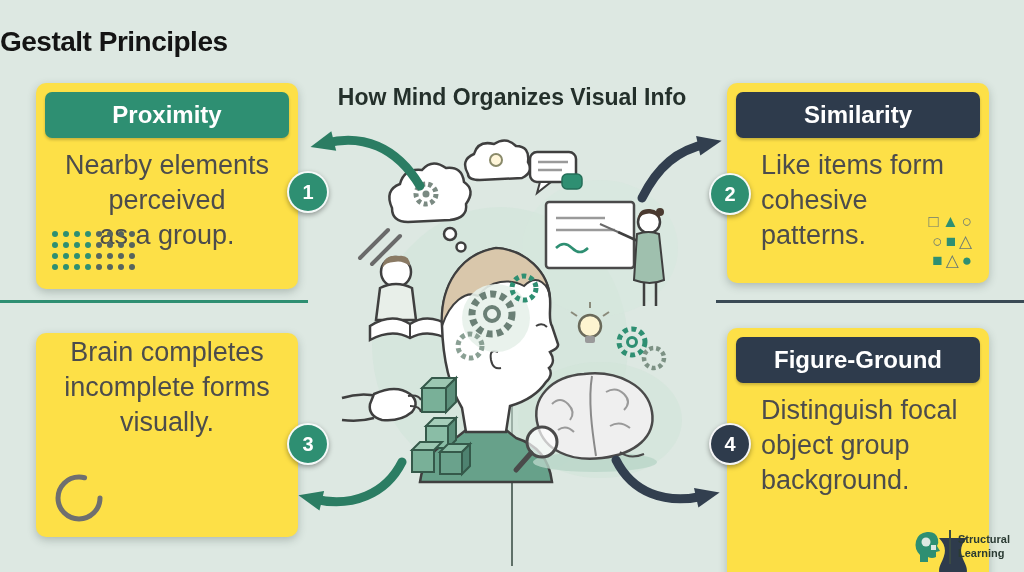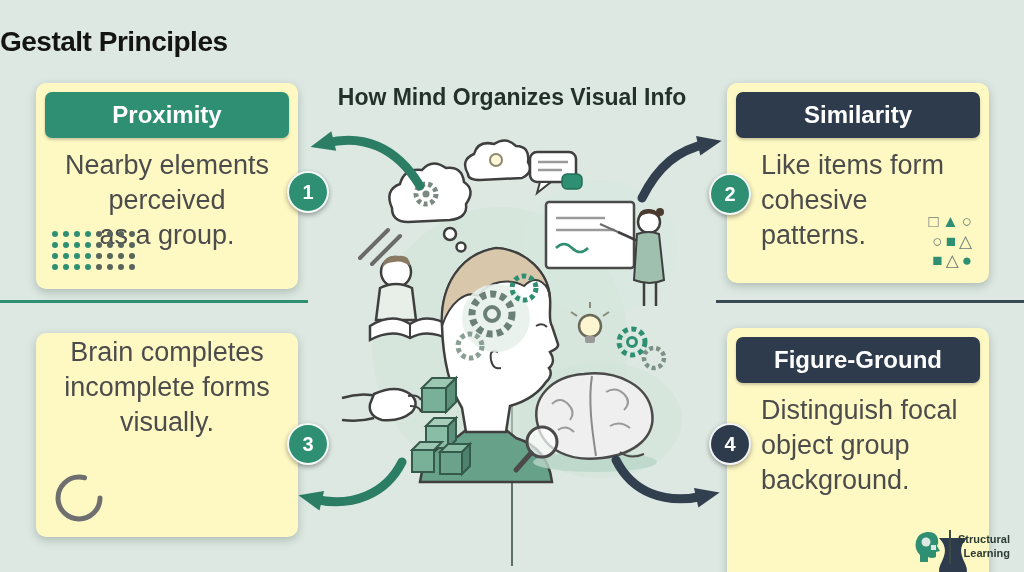--- a/index.html
+++ b/index.html
@@ -23,21 +23,21 @@
   }
 
   
   .hline{position:absolute;height:3px;z-index:1;}
   .hline.left{left:0;top:300px;width:308px;background:#2e8f72;}
   .hline.right{left:716px;top:300px;width:308px;background:#3a4a55;}
   .vline{position:absolute;width:2px;left:511px;top:398px;height:168px;background:#5f7068;z-index:1;}
 
   
   .card{
-    position:absolute;background:#fef9c3;border-radius:10px;
+    position:absolute;background:#fde047;border-radius:10px;
     box-shadow:0 3px 8px rgba(50,70,60,.28);
     z-index:4;
   }
   .card-proximity{left:36px;top:83px;width:262px;height:206px;}
   .card-similarity{left:727px;top:83px;width:262px;height:200px;}
   .card-closure{left:36px;top:333px;width:262px;height:204px;}
   .card-figureground{left:727px;top:328px;width:262px;height:276px;}
 
   .card-header{
     margin:9px 9px 8px 9px;height:46px;line-height:46px;border-radius:7px;
@@ -87,21 +87,21 @@
   .arc-wrap{position:absolute;left:16px;bottom:8px;}
 
   
   .vase-wrap{position:absolute;right:16px;bottom:8px;}
 
   
   .center-illustration{position:absolute;left:300px;top:130px;z-index:2;}
   .arrows{position:absolute;left:0;top:0;z-index:3;}
 
   
-  .logo{position:absolute;right:14px;bottom:8px;display:flex;align-items:center;z-index:7;text-align:right;}
+  .logo{position:absolute;right:14px;bottom:8px;display:flex;align-items:center;z-index:7;}
   .logo .bar{width:2px;height:34px;background:#3a4a44;margin:0 7px;}
   .logo .ltxt{font-size:11px;font-weight:700;color:#2b3b33;line-height:1.25;}
 </style>
 </head>
 <body>
 
 <div class="stage">
 
   <div class="title">Gestalt Principles</div>
   <div class="subtitle">How Mind Organizes Visual Info</div>

